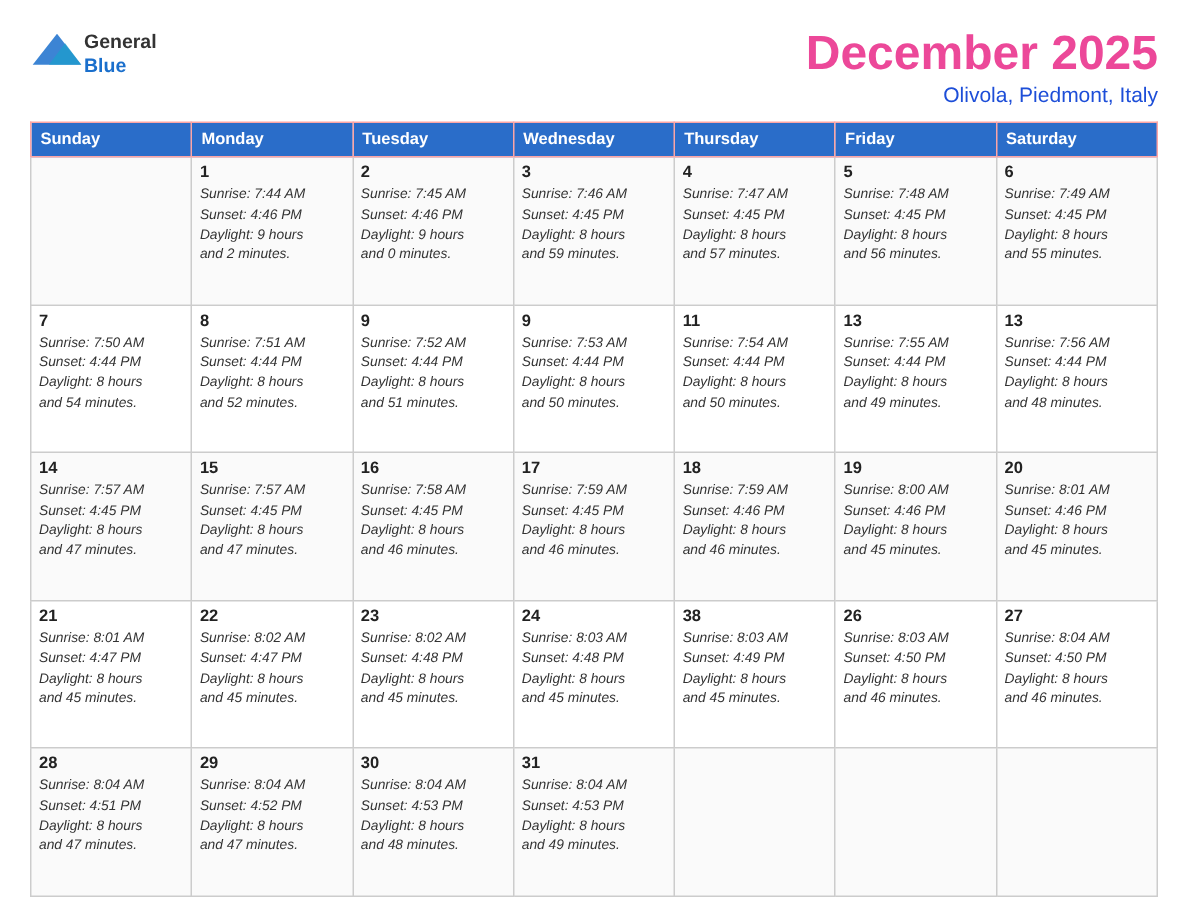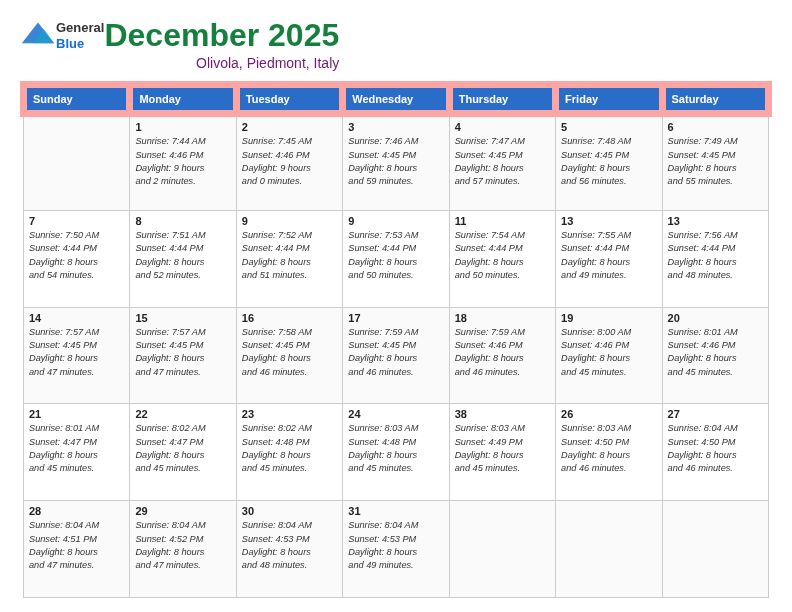--- a/index.html
+++ b/index.html
@@ -12,20 +12,21 @@
     }
     .page {
       width: 792px;
       height: 612px;
       padding: 18px 20px 14px 20px;
       display: flex;
       flex-direction: column;
     }
     .header {
       display: flex;
+      justify-content: space-between;
       align-items: flex-start;
       margin-bottom: 10px;
     }
     .logo {
       display: flex;
       align-items: center;
       gap: 0;
     }
     .logo-icon {
       width: 36px;
@@ -41,42 +42,42 @@
       line-height: 1.2;
     }
     .logo-text .general { color: #333; }
     .logo-text .blue { color: #1a6fcc; }
     .title-block {
       text-align: right;
     }
     .month-title {
       font-size: 32px;
       font-weight: bold;
-      color: #15803d;
+      color: #ec4899;
       line-height: 1.1;
     }
     .location {
       font-size: 14px;
-      color: #701a75;
+      color: #1d4ed8;
       margin-top: 2px;
     }
     .calendar {
       flex: 1;
       border-collapse: collapse;
       width: 100%;
       font-size: 10px;
     }
     .calendar th {
       background: #2a6dc9;
       color: #fff;
       text-align: left;
       padding: 5px 6px;
       font-size: 11px;
       font-weight: bold;
-      border: 7px solid #fca5a5;
+      border: 1px solid #fca5a5;
     }
     .calendar td {
       vertical-align: top;
       border: 1px solid #ccc;
       padding: 4px 5px;
       width: calc(100% / 7);
       min-height: 75px;
       height: 80px;
     }
     .calendar td.empty {

